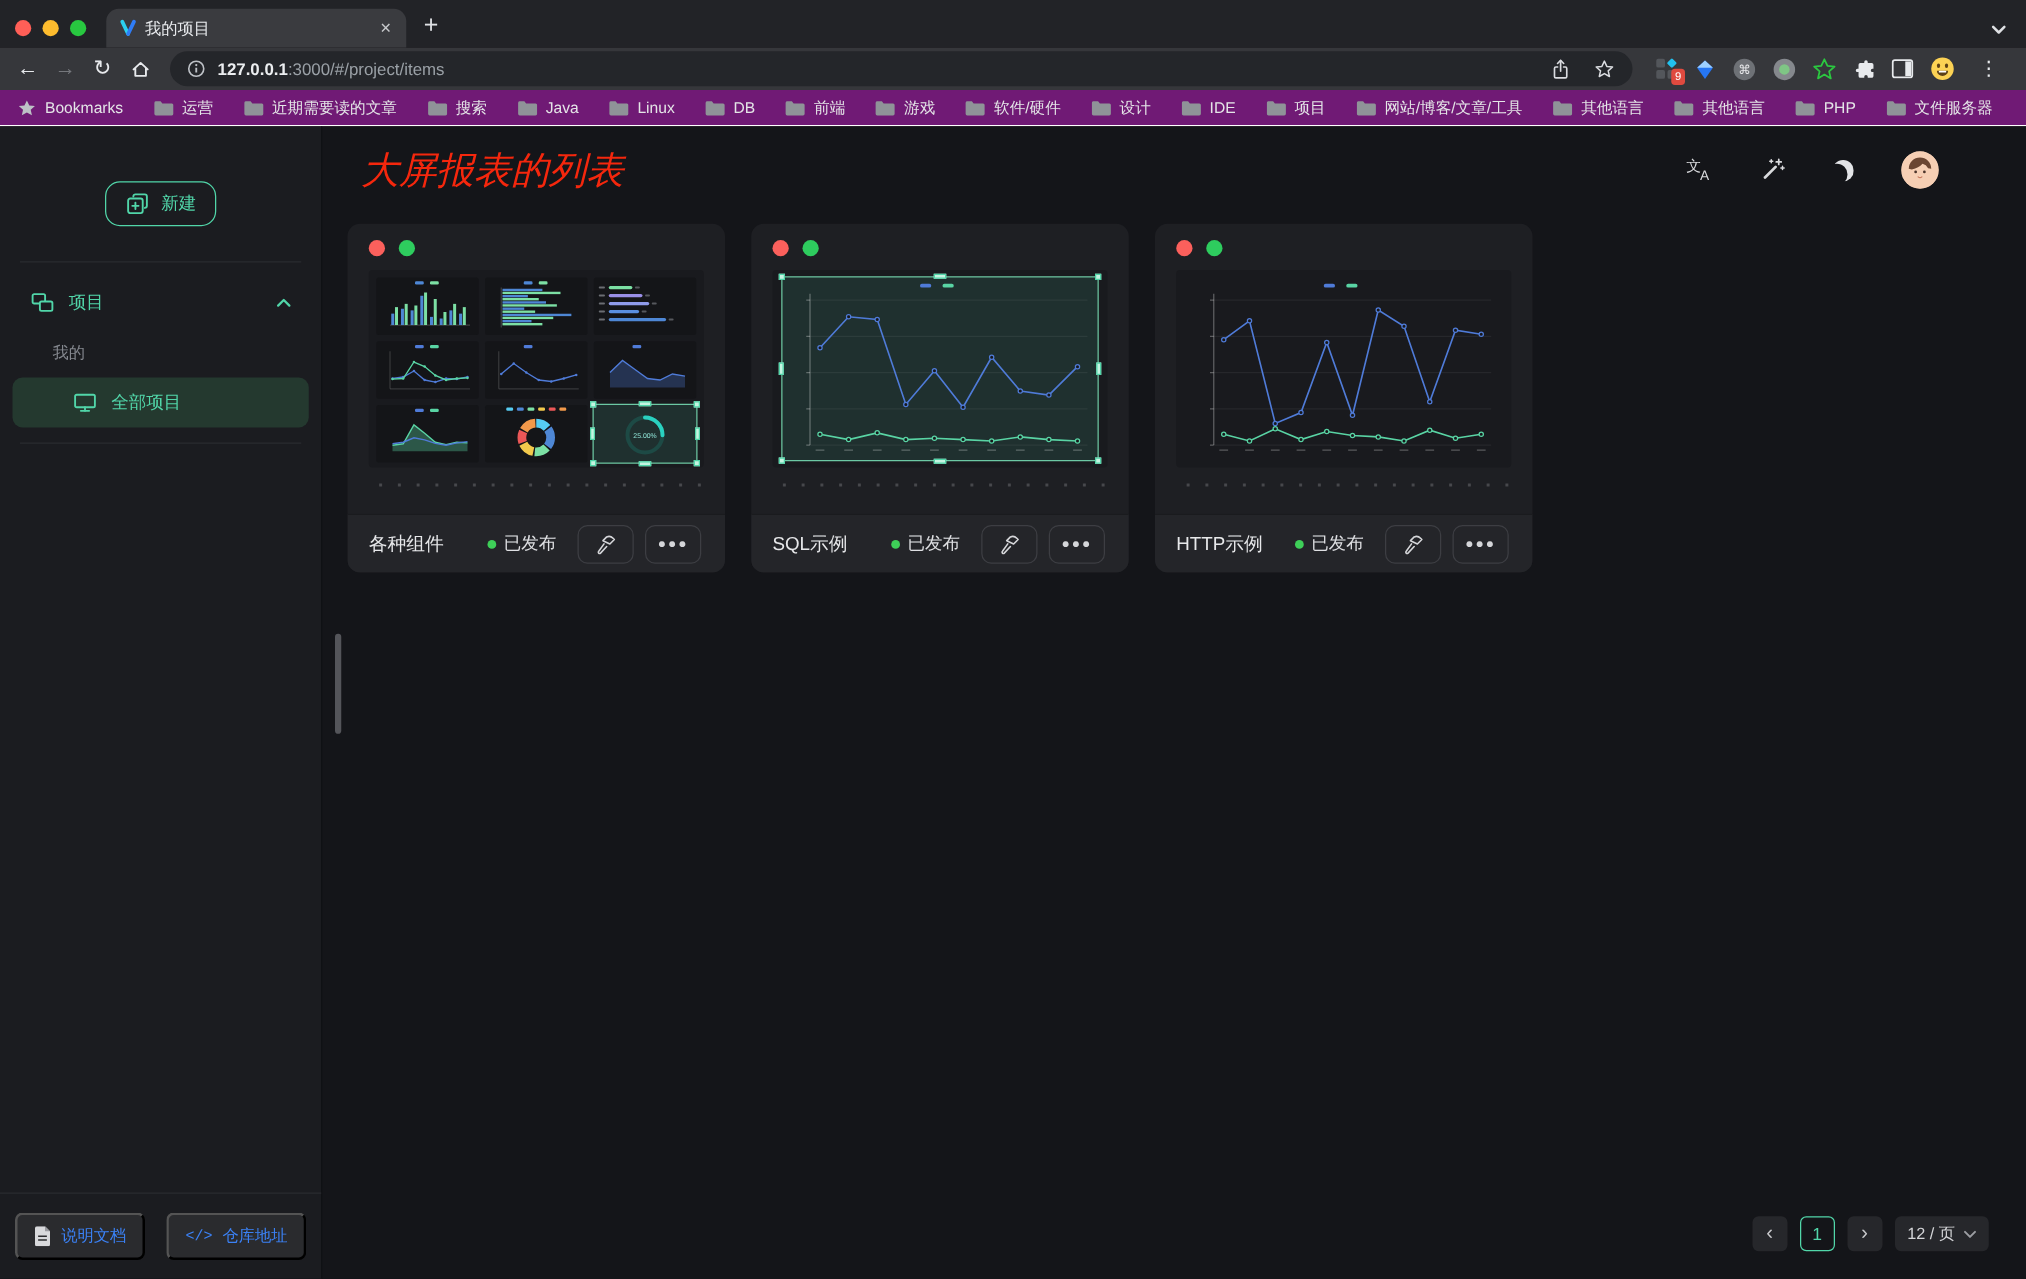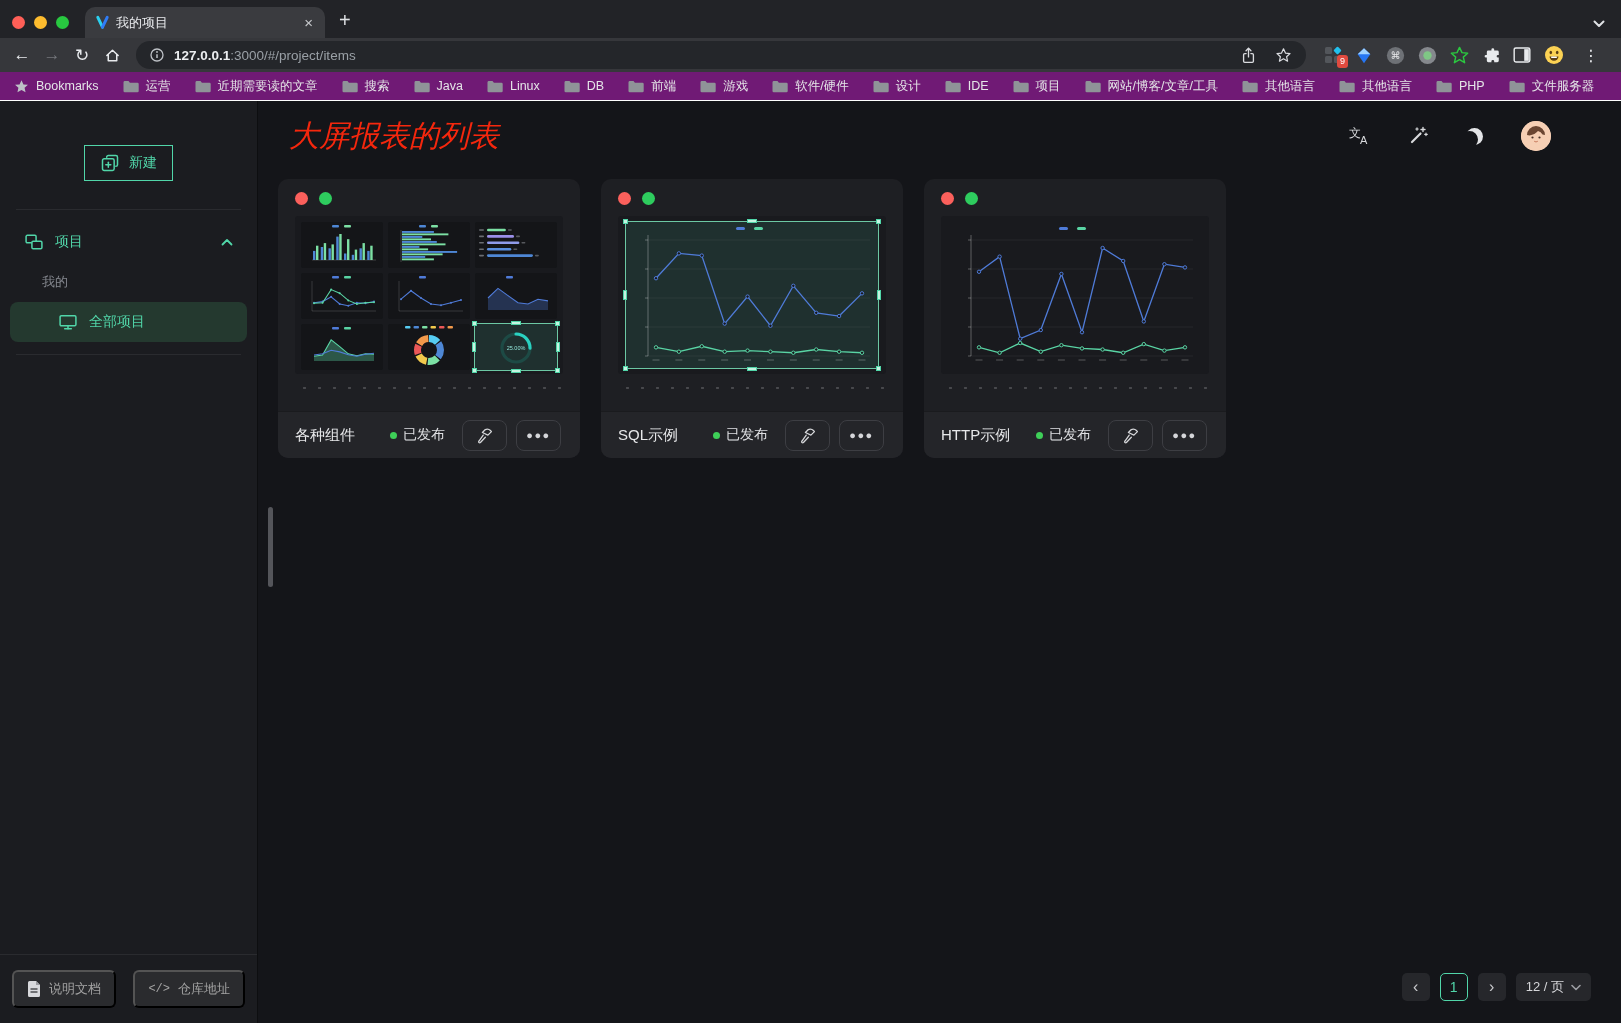--- a/index.html
+++ b/index.html
@@ -29,32 +29,32 @@
   .ext { position:relative; display:flex; align-items:center; justify-content:center; }
   .ext-badge { position:absolute; right:-6px; bottom:-4px; background:#e04a3f; color:#fff; font-size:9px; line-height:1; padding:2px 3px; border-radius:3px; }
   .menu-dots { color:#e8eaed; font-size:16px; padding:0 6px; }
 
   .bookmarksbar { height:29px; background:#701a75; display:flex; align-items:center; padding:0 14px; gap:24px; border-bottom:1px solid #ffffff; font-size:12.5px; color:#e4e5e7; white-space:nowrap; overflow:hidden; }
   .bm-item { display:flex; align-items:center; gap:7px; flex-shrink:0; }
 
   
   .app { display:flex; height:calc(100% - 101px); }
   .sidebar { width:258px; background:#1b1c20; border-right:1px solid #0d0e10; display:flex; flex-direction:column; }
-  .new-btn { margin:44px auto 0; display:flex; gap:9px; align-items:center; border:1px solid #51d6a9; color:#51d6a9; border-radius:0; padding:7px 15px; font-size:14px; background:transparent; }
+  .new-btn { margin:44px auto 0; display:flex; gap:9px; align-items:center; border:1px solid #51d6a9; color:#51d6a9; border-radius:12px; padding:7px 15px; font-size:14px; background:transparent; }
   .side-divider { height:1px; background:#2a2b2f; margin:28px 16px 0; }
   .menu { padding:12px 10px 0; }
   .menu-row { display:flex; align-items:center; gap:11px; padding:10px 14px; border-radius:8px; font-size:14px; color:#d5d6d9; }
   .menu-row.group { color:#51d6a9; }
   .menu-row .spacer { margin-left:auto; }
   .menu-sub-label { color:#85888f; font-size:13px; padding:11px 14px 11px 32px; }
   .menu-row.selected { background:#24392f; color:#51d6a9; padding-left:48px; }
   .menu-row.child { padding-left:48px; }
   .menu-row.lvl1 { padding-left:20px; }
   .sidebar-footer { margin-top:auto; border-top:1px solid #2a2b2f; padding:15px 12px; display:flex; justify-content:space-between; }
-  .side-btn { display:flex; align-items:center; gap:8px; background:#2a2b2e; color:#a3a3a3; font-size:13px; padding:8px 13px; border-radius:6px; }
+  .side-btn { display:flex; align-items:center; gap:8px; background:#2a2b2e; color:#3b82f6; font-size:13px; padding:8px 13px; border-radius:6px; }
 
   .main { flex:1; background:#141519; position:relative; }
   .scroll-thumb { position:absolute; left:10px; top:406px; width:5px; height:80px; background:#54555a; border-radius:3px; }
   .main-header { height:62px; display:flex; align-items:center; padding:8px 70px 0 31px; }
   .page-title { font-size:30px; font-weight:400;font-style:italic; }
   .header-actions { margin-left:auto; display:flex; align-items:center; gap:38px; }
   .ha-icon { color:#d9dadd; display:flex; align-items:center; justify-content:center; }
   .moon { width:17px; height:17px; border-radius:50%; box-shadow:inset -5px 3px 0 0 #e3e4e7; }
   .avatar { width:30px; height:30px; border-radius:50%; background:#f6cfb4; overflow:hidden; }
 

